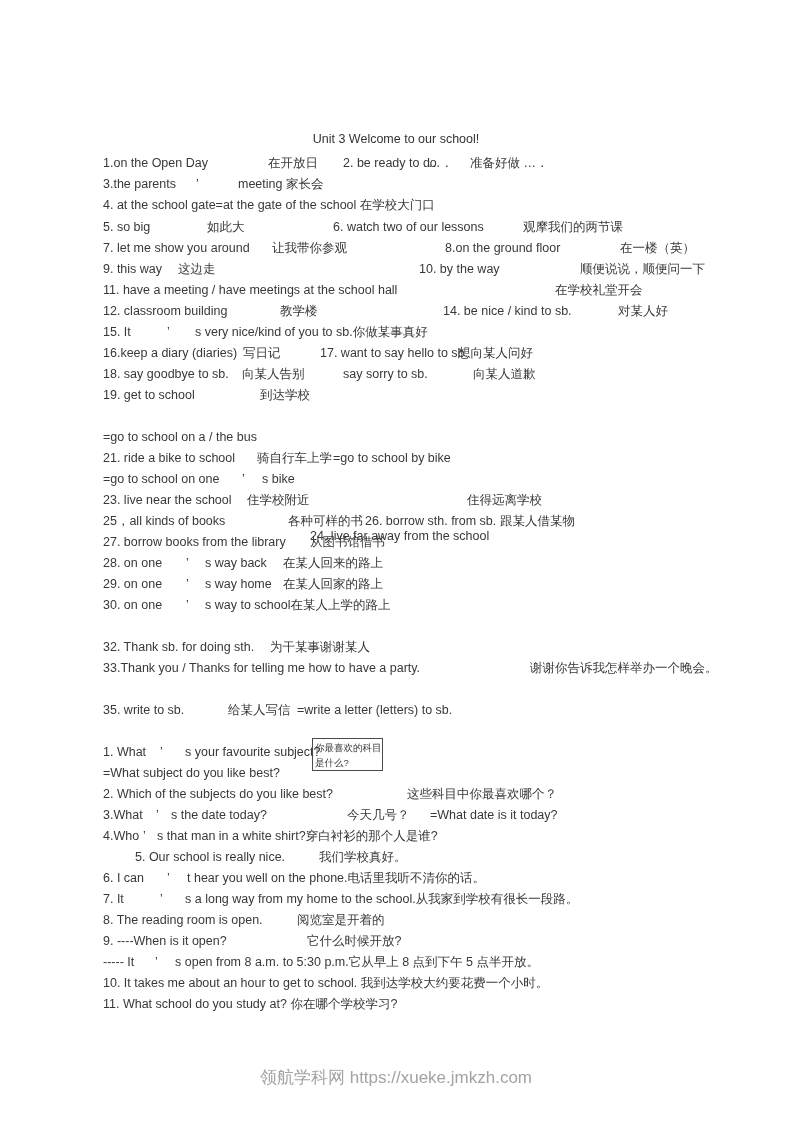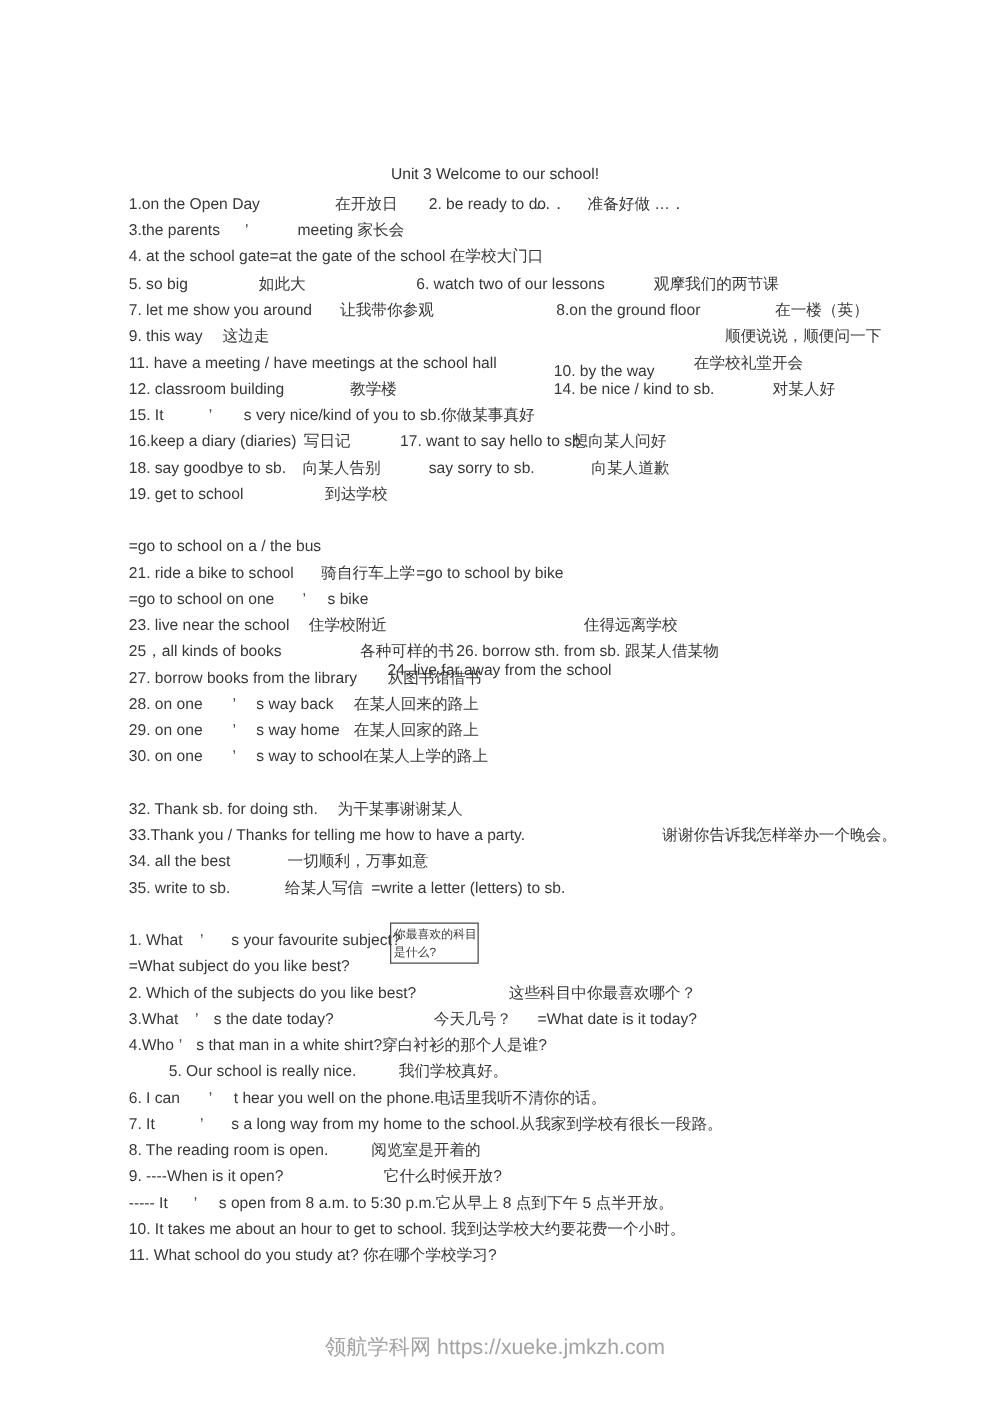--- a/index.html
+++ b/index.html
@@ -74,21 +74,21 @@
       </div>
       <div class="line" style="top: 240px;">
         <span class="seg" style="left: 103px;">7. let me show you around</span>
         <span class="seg" style="left: 272px;">让我带你参观</span>
         <span class="seg" style="left: 445px;">8.on the ground floor</span>
         <span class="seg" style="left: 620px;">在一楼（英）</span>
       </div>
       <div class="line" style="top: 261px;">
         <span class="seg" style="left: 103px;">9. this way</span>
         <span class="seg" style="left: 178px;">这边走</span>
-        <span class="seg" style="left: 443px; margin-top: 28px;">10. by the way</span>
+        <span class="seg" style="left: 419px;">10. by the way</span>
         <span class="seg" style="left: 580px;">顺便说说，顺便问一下</span>
       </div>
       <div class="line" style="top: 282px;">
         <span class="seg" style="left: 103px;">11. have a meeting / have meetings at the school hall</span>
         <span class="seg" style="left: 555px;">在学校礼堂开会</span>
       </div>
       <div class="line" style="top: 303px;">
         <span class="seg" style="left: 103px;">12. classroom building</span>
         <span class="seg" style="left: 280px;">教学楼</span>
         <span class="seg" style="left: 443px;">14. be nice / kind to sb.</span>
@@ -161,24 +161,20 @@
         <span class="seg" style="left: 186px;">’</span>
         <span class="seg" style="left: 205px;">s way to school在某人上学的路上</span>
       </div>
       <div class="line" style="top: 639px;">
         <span class="seg" style="left: 103px;">32. Thank sb. for doing sth.</span>
         <span class="seg" style="left: 270px;">为干某事谢谢某人</span>
       </div>
       <div class="line" style="top: 660px;">
         <span class="seg" style="left: 103px;">33.Thank you / Thanks for telling me how to have a party.</span>
         <span class="seg" style="left: 530px;">谢谢你告诉我怎样举办一个晚会。</span>
-      </div>
-      <div class="line" style="top: 681px;">
-        <span class="seg" style="left: 103px;">34. all the best</span>
-        <span class="seg" style="left: 230px;">一切顺利，万事如意</span>
       </div>
       <div class="line" style="top: 702px;">
         <span class="seg" style="left: 103px;">35. write to sb.</span>
         <span class="seg" style="left: 228px;">给某人写信</span>
         <span class="seg" style="left: 297px;">=write a letter (letters) to sb.</span>
       </div>
       <div class="line" style="top: 744px;">
         <span class="seg" style="left: 103px;">1. What</span>
         <span class="seg" style="left: 160px;">’</span>
         <span class="seg" style="left: 185px;">s your favourite subject?</span>

